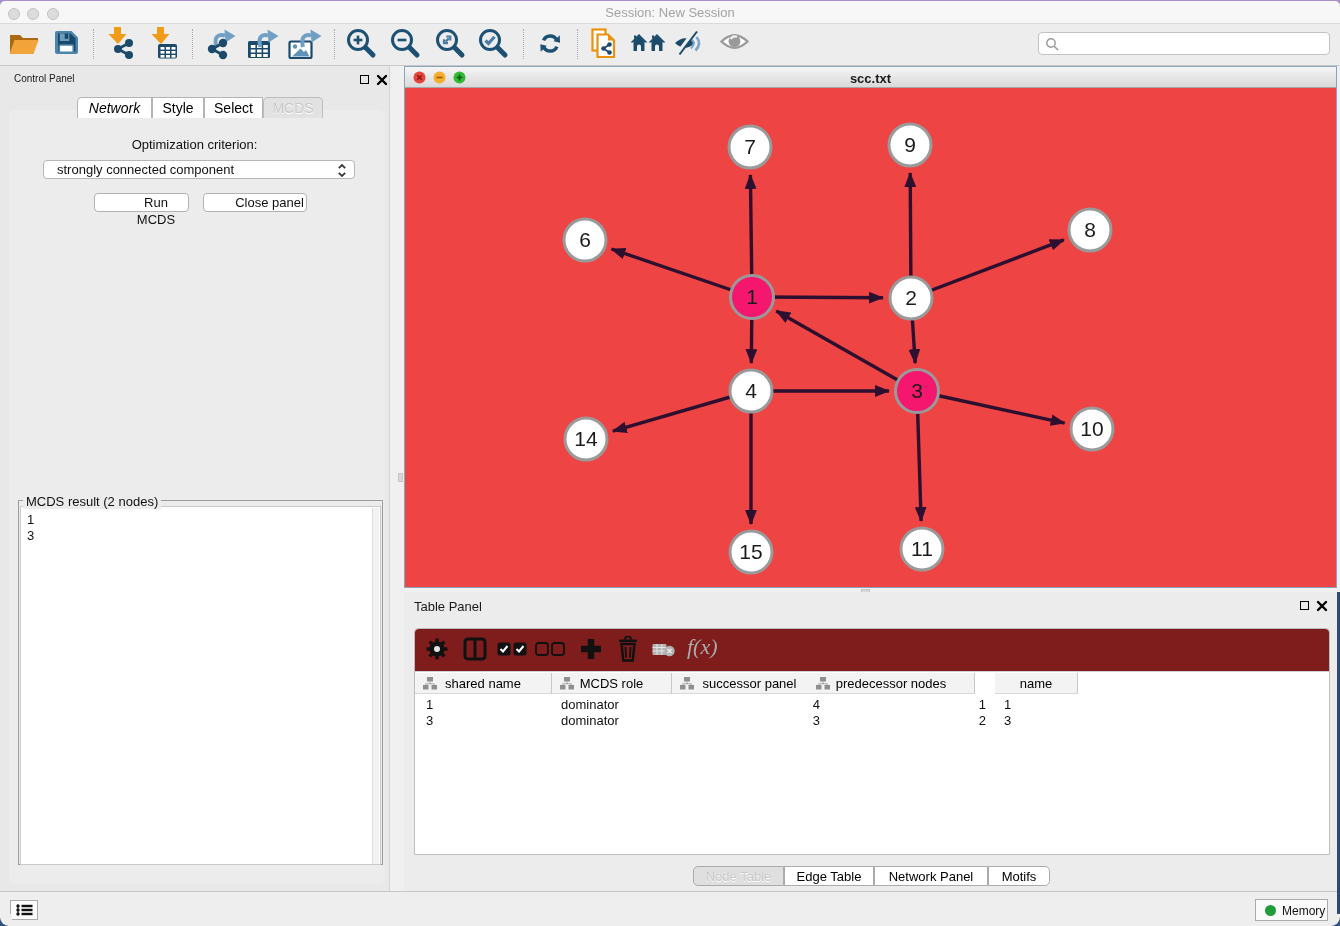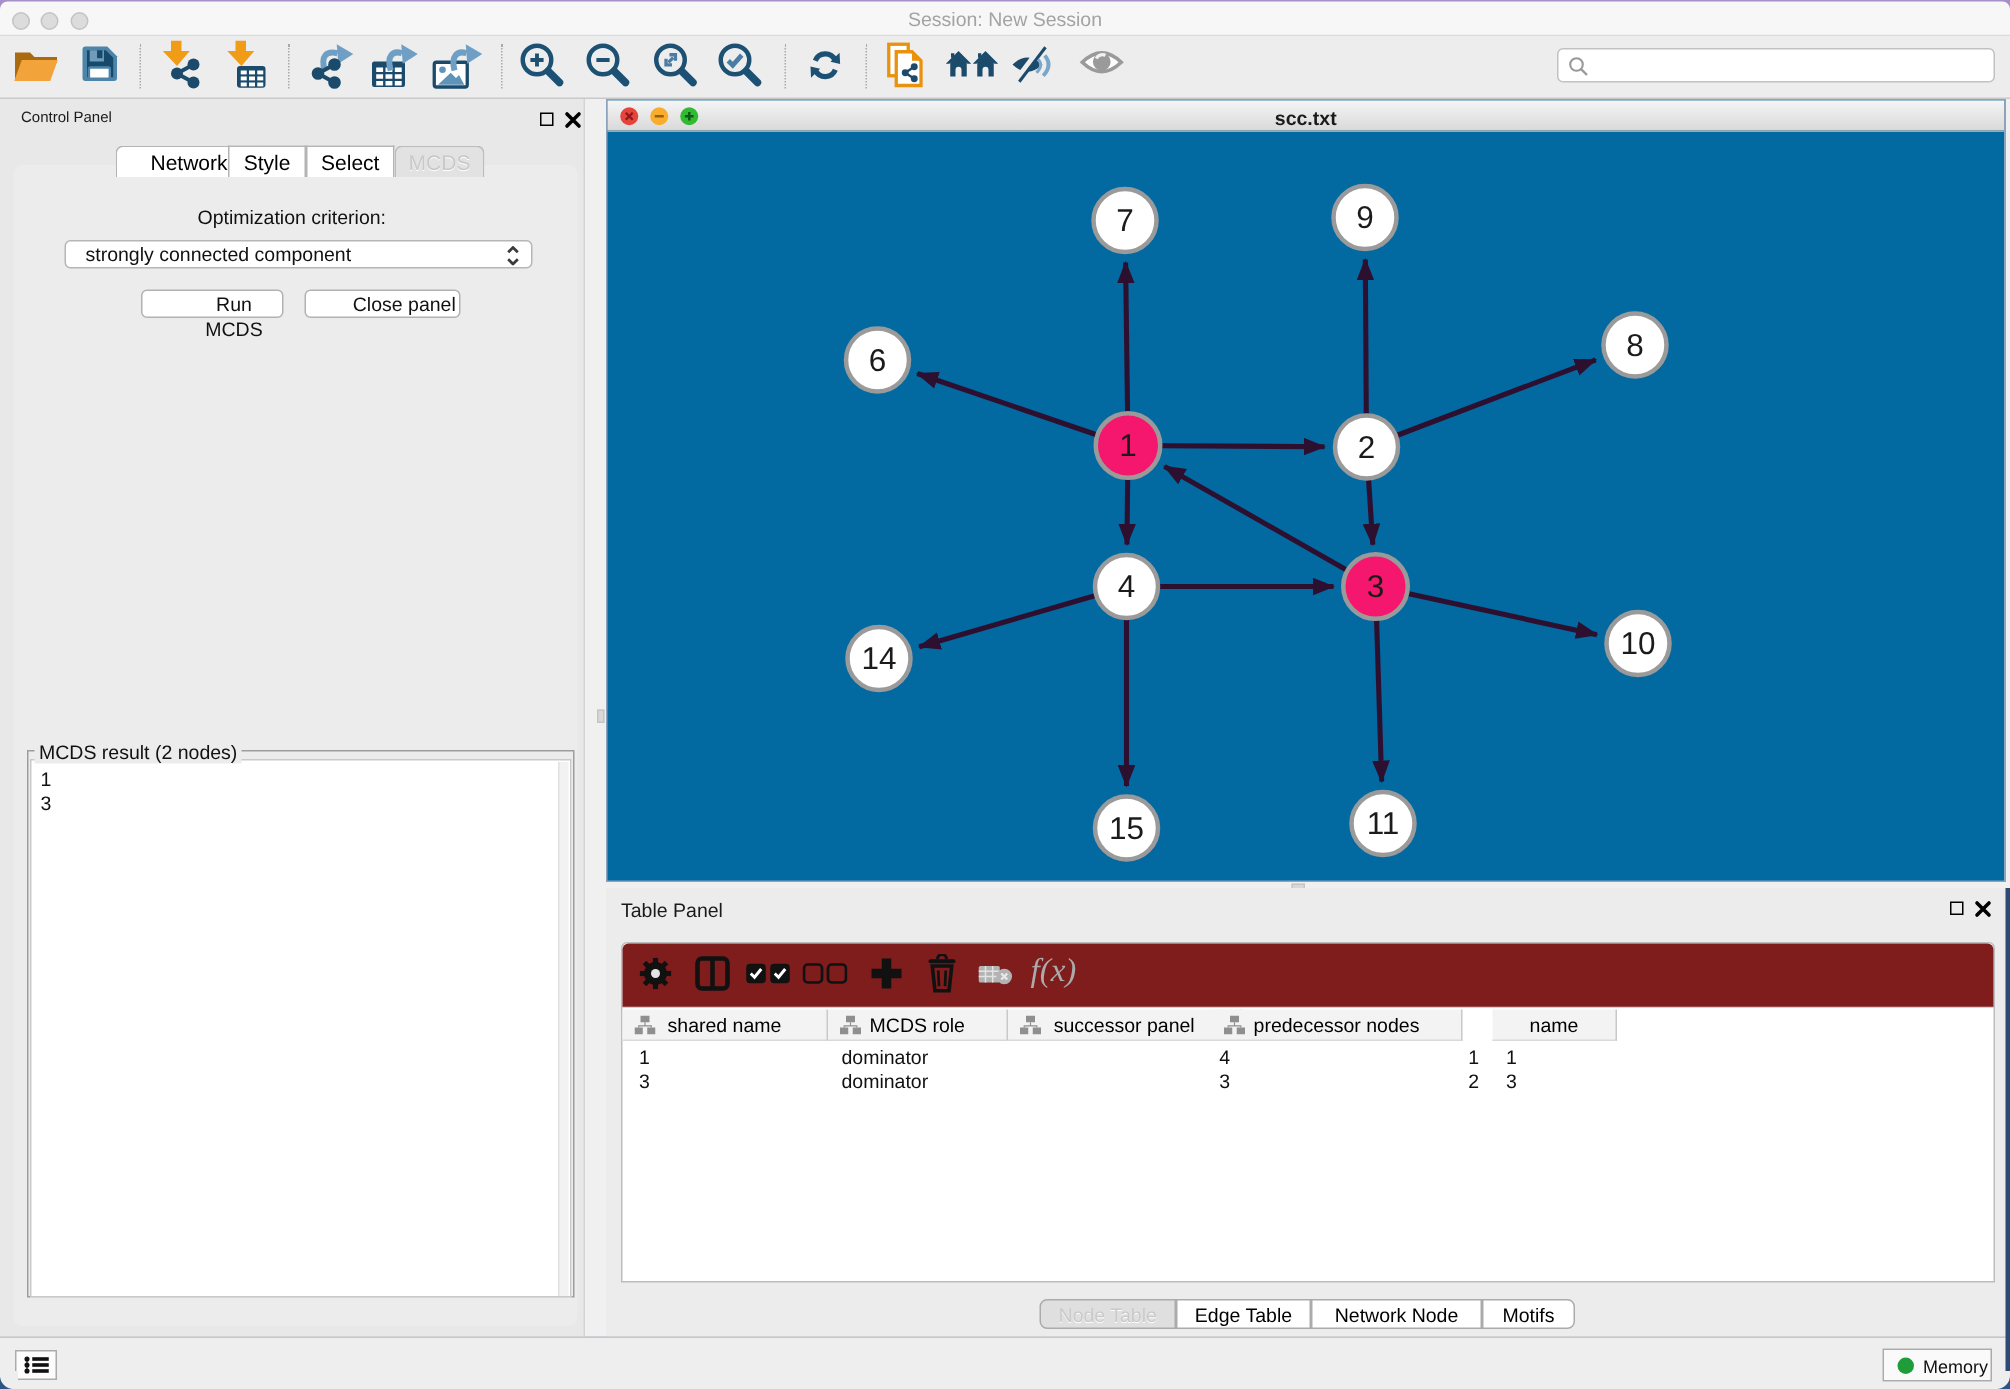--- a/index.html
+++ b/index.html
@@ -20,21 +20,21 @@
 .tab { position:absolute; top:31px; height:21px; background:#fff; border:1px solid #b4b4b4; border-bottom:none; font-size:14px; color:#000; text-align:center; line-height:20px; }
 #cp-inner { position:absolute; left:9px; top:44px; width:376px; height:774px; background:#ececec; border-radius:6px; }
 #opt-label { position:absolute; left:0; top:71px; width:100%; text-align:center; font-size:13px; color:#111; }
 #opt-select { position:absolute; left:43px; top:94px; width:312px; height:19px; background:#fff; border:1px solid #b6b6b6; border-radius:4px; font-size:13px; color:#111; line-height:17px; padding-left:13px; }
 .btn { position:absolute; top:127px; height:19px; background:#fff; border:1px solid #b2b2b2; border-radius:4px; font-size:13px; color:#111; text-align:center; line-height:17px;padding-left:29px; }
 #fieldset { position:absolute; left:18px; top:434px; width:365px; height:365px; border:1px solid #9d9d9d; }
 #fs-legend { position:absolute; left:4px; top:-7px; background:#ececec; padding:0 3px; font-size:13px; color:#111; z-index:2; }
 #fs-text { position:absolute; left:1px; top:5px; width:361px; height:359px; background:#fff; border:1px solid #c9c9c9; font-size:13px; color:#111; line-height:16px; padding:5px 0 0 6px; }
 #fs-scroll { position:absolute; right:1px; top:1px; width:7px; height:356px; background:#f2f2f2; border-left:1px solid #e0e0e0; }
 
-#netwin { position:absolute; left:404px; top:0; width:933px; height:522px; background:#0369a1; border:1px solid #8ba3bd; }
+#netwin { position:absolute; left:404px; top:0; width:933px; height:522px; background:#ef4444; border:1px solid #8ba3bd; }
 #netwin-title { position:absolute; left:0; top:0; width:100%; height:21px; background:linear-gradient(#f5f5f5,#d9d9d9); border-bottom:1px solid #a6a6a6; }
 #net-title-text { position:absolute; top:4px; width:100%; text-align:center; font-weight:bold; font-size:13px; color:#1a1a1a; }
 
 #tpanel { position:absolute; left:404px; top:526px; width:936px; height:299px; background:#ececec; }
 #tp-title { position:absolute; left:10px; top:7px; font-size:13px; color:#1a1a1a; }
 #tblock { position:absolute; left:10px; top:36px; width:916px; height:227px; background:#fff; border:1px solid #bdbdbd; border-radius:4px 4px 0 0; }
 #ttoolbar { position:absolute; left:0; top:0; width:100%; height:43px; background:#7f1d1d; border-radius:4px 4px 0 0; border-bottom:1px solid #d2d2d2; }
 .thead-cell { position:absolute; top:44px; height:21px; background:#f3f3f3; border-right:1px solid #c9c9c9; border-bottom:1px solid #d9d9d9; font-size:13px; color:#000; }
 .thead-lab { position:absolute; top:3px; width:100%; text-align:center; }
 .trow { position:absolute; font-size:13px; color:#111; }
@@ -200,21 +200,21 @@
 </div>
 </div>
 <div class="abs" id="main">
   <div id="cpanel">
     <div id="cp-title">Control Panel</div>
     <div style="position:absolute;left:360px;top:9px;width:9px;height:9px;border:1.6px solid #000;"></div>
     <svg style="position:absolute;left:376px;top:8px" width="12" height="12" viewBox="0 0 12 12">
       <path d="M2 2 L10 10 M10 2 L2 10" stroke="#000" stroke-width="2.4" stroke-linecap="round"></path>
     </svg>
     <div id="cp-inner"></div>
-    <div class="tab" style="left:77px;width:98px;border-radius:5px 0 0 0;">Network</div>
+    <div class="tab" style="left:77px;width:75px;border-radius:5px 0 0 0;font-style:italic;">Network</div>
     <div class="tab" style="left:152px;width:52px;">Style</div>
     <div class="tab" style="left:204px;width:59px;">Select</div>
     <div class="tab embossed" style="left:263px;width:60px;background:#e2e2e2;border-color:#bcbcbc;border-radius:5px 5px 0 0;">MCDS</div>
     <div id="opt-label">Optimization criterion:</div>
     <div id="opt-select">strongly connected component
       <svg style="position:absolute;right:7px;top:3px" width="10" height="13" viewBox="0 0 10 13">
         <path d="M1.8 4.2 L5 1 L8.2 4.2" fill="none" stroke="#3a3a3a" stroke-width="1.8"></path>
         <path d="M1.8 8.8 L5 12 L8.2 8.8" fill="none" stroke="#3a3a3a" stroke-width="1.8"></path>
       </svg>
     </div>
@@ -410,21 +410,21 @@
       <div class="trow" style="left:0;top:84px;width:100%;">
         <span style="position:absolute;left:11px;">3</span>
         <span style="position:absolute;left:146px;">dominator</span>
         <span style="position:absolute;left:257px;width:148px;text-align:right;">3</span>
         <span style="position:absolute;left:413px;width:158px;text-align:right;">2</span>
         <span style="position:absolute;left:589px;">3</span>
       </div>
     </div>
     <div class="btab embossed" style="left:289px;width:91px;background:#dfdfdf;border-radius:5px 0 0 5px;">Node Table</div>
     <div class="btab" style="left:380px;width:90px;">Edge Table</div>
-    <div class="btab" style="left:470px;width:114px;">Network Node</div>
+    <div class="btab" style="left:470px;width:114px;">Network Panel</div>
     <div class="btab" style="left:584px;width:62px;border-radius:0 5px 5px 0;">Motifs</div>
   </div>
 </div>
 <div class="abs" id="statusbar">
   <div id="listbtn">
     <svg style="position:absolute;left:5px;top:3px" width="17" height="12" viewBox="0 0 17 12">
       <g fill="#111">
         <circle cx="2" cy="2" r="1.7"></circle>
           <circle cx="2" cy="6" r="1.7"></circle>
           <circle cx="2" cy="10" r="1.7"></circle>

